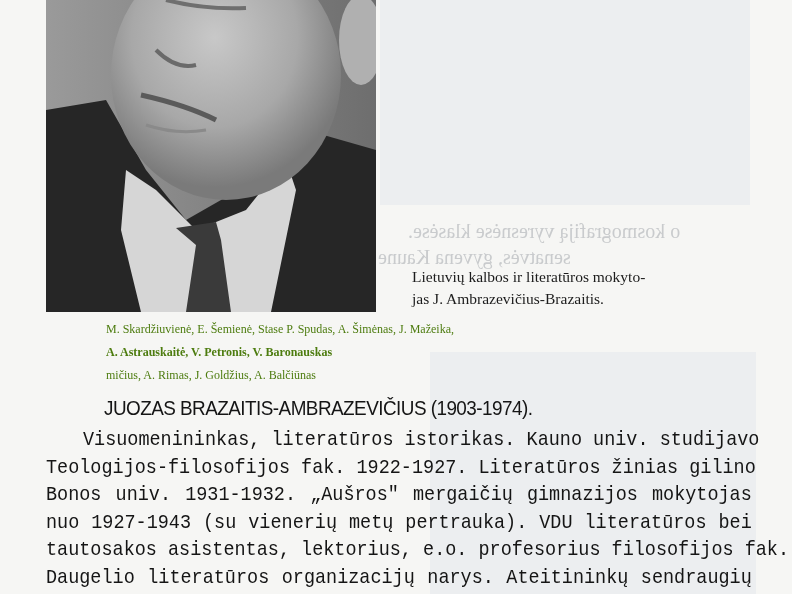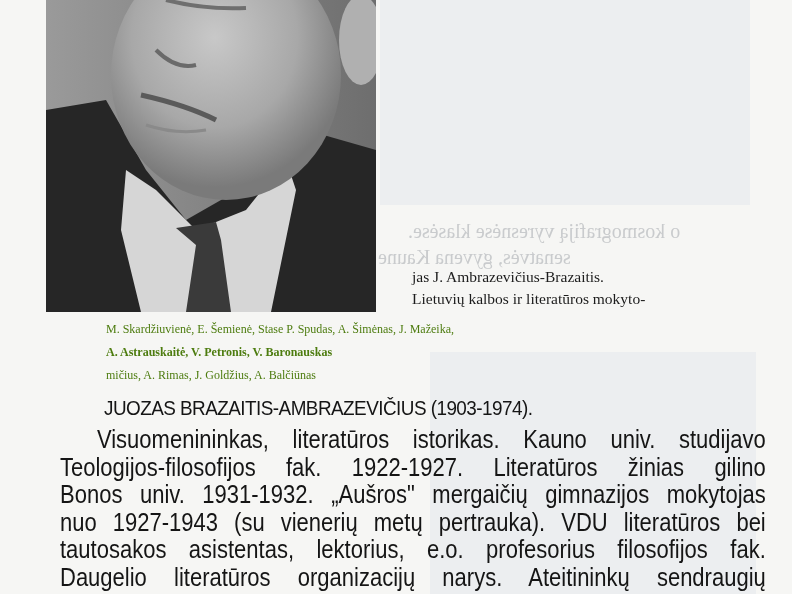--- a/index.html
+++ b/index.html
@@ -30,22 +30,22 @@
     font-family: "Liberation Serif", serif; font-size: 15.5px; line-height: 22px;
     color: #1c1c1c;
   }
   .heading {
     position: absolute; left: 104px; top: 396px;
     font-family: "Liberation Sans", sans-serif; font-size: 21px; letter-spacing: -0.6px;
     transform: scaleX(0.9); transform-origin: left top;
     color: #151515; white-space: nowrap;
   }
   .body-text {
-    position: absolute; left: 60px; top: 426px; width: 706px;
-    font-family: Liberation Sans, sans-serif; font-size: 25px; line-height: 27.5px;
+    position: absolute; left: 46px; top: 426px; width: 706px;
+    font-family: Liberation Mono, monospace; font-size: 21px; line-height: 27.5px;
     color: #151515;
   }
   .body-line {
     display: block; white-space: nowrap; text-align: justify; text-align-last: justify;
     transform: scaleX(0.88); transform-origin: left top; width: 802px;
   }
   .body-line.indent { padding-left: 42px; width: 760px; }
 </style>
 </head>
 <body>
@@ -85,22 +85,22 @@
     <ellipse cx="315" cy="40" rx="22" ry="45" fill="#b0b0b0"></ellipse>
 
     <path d="M110 50 Q130 70 150 65" stroke="#6a6a6a" stroke-width="4" fill="none"></path>
     <path d="M95 95 Q140 105 170 120" stroke="#5a5a5a" stroke-width="5" fill="none"></path>
     <path d="M100 125 Q130 135 160 130" stroke="#8a8a8a" stroke-width="3" fill="none"></path>
     <path d="M120 0 Q160 10 200 8" stroke="#6f6f6f" stroke-width="4" fill="none"></path>
   </svg>
 </div>
 
 <div class="caption">
+  <div>Lietuvių kalbos ir literatūros mokyto-</div>
   <div>jas J. Ambrazevičius-Brazaitis.</div>
-  <div>Lietuvių kalbos ir literatūros mokyto-</div>
 </div>
 
 <div class="heading">JUOZAS BRAZAITIS-AMBRAZEVIČIUS (1903-1974).</div>
 
 <div class="body-text">
   <span class="body-line indent">Visuomenininkas, literatūros istorikas. Kauno univ. studijavo</span>
   <span class="body-line">Teologijos-filosofijos fak. 1922-1927. Literatūros žinias gilino</span>
   <span class="body-line">Bonos univ. 1931-1932. „Aušros" mergaičių gimnazijos mokytojas</span>
   <span class="body-line">nuo 1927-1943 (su vienerių metų pertrauka). VDU literatūros bei</span>
   <span class="body-line">tautosakos asistentas, lektorius, e.o. profesorius filosofijos fak.</span>

